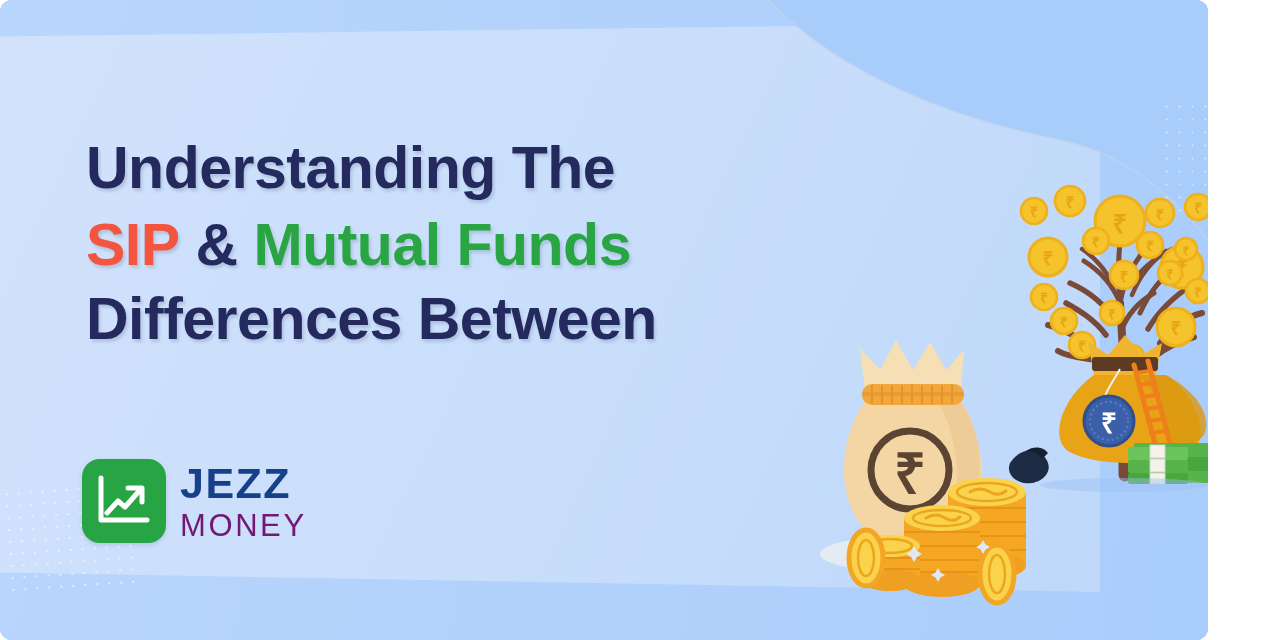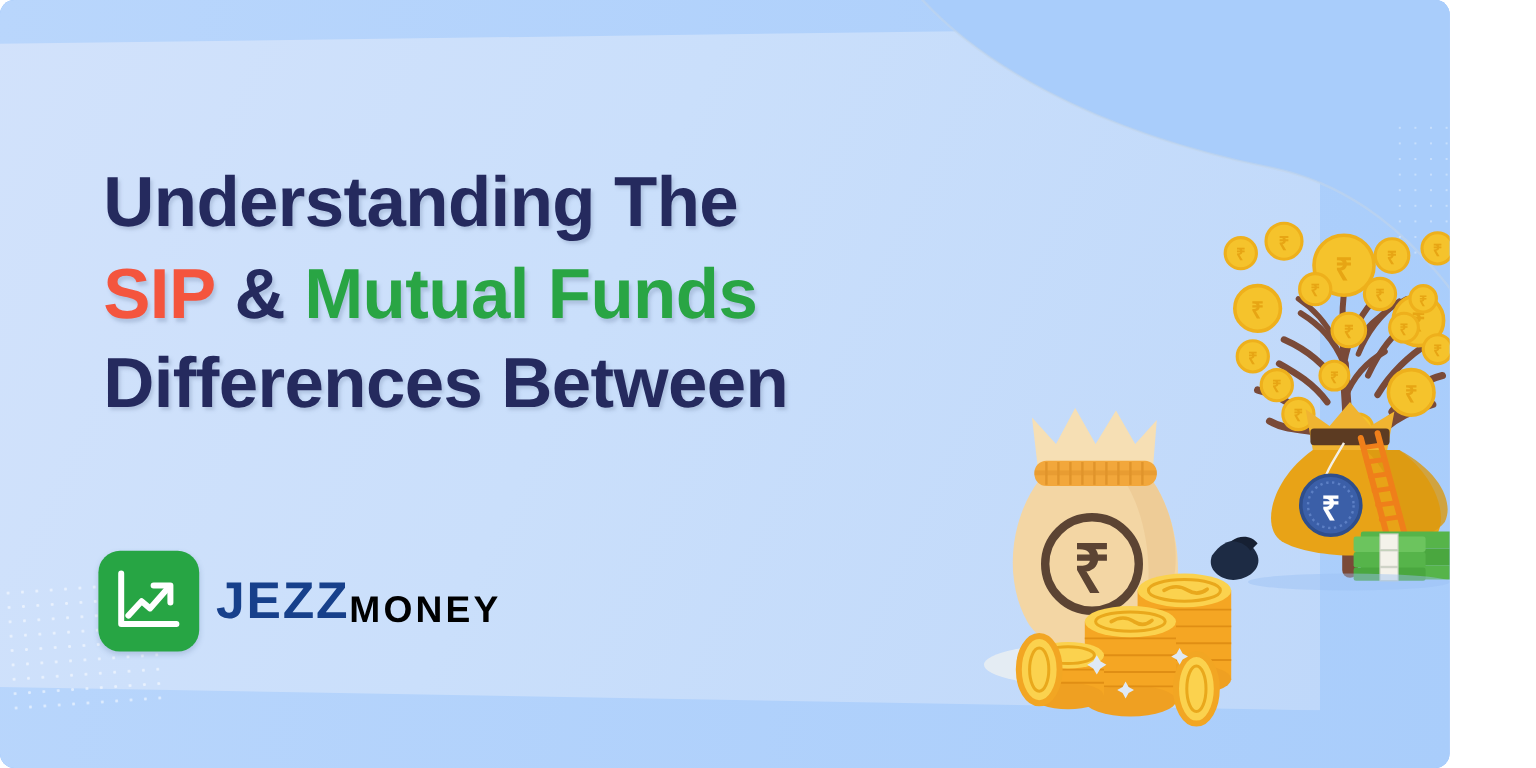--- a/index.html
+++ b/index.html
@@ -108,32 +108,33 @@
     height: 84px;
     border-radius: 18px;
     background: #27a544;
     display: flex;
     align-items: center;
     justify-content: center;
     box-shadow: 0 2px 4px rgba(90,120,160,.25);
   }
   .logo-words {
     display: flex;
+    flex-direction: column;
     line-height: 1;
   }
   .logo-jezz {
     font-size: 43px;
     font-weight: 700;
     color: #17408b;
     letter-spacing: 1.5px;
   }
   .logo-money {
     font-size: 31px;
-    font-weight: 700;
-    color: #000000;
+    font-weight: 400;
+    color: #701a75;
     letter-spacing: 2.6px;
     margin-top: 5px;
     align-self: flex-end;
   }
 
   
   .art-bag {
     position: absolute;
     left: 818px;
     top: 322px;

